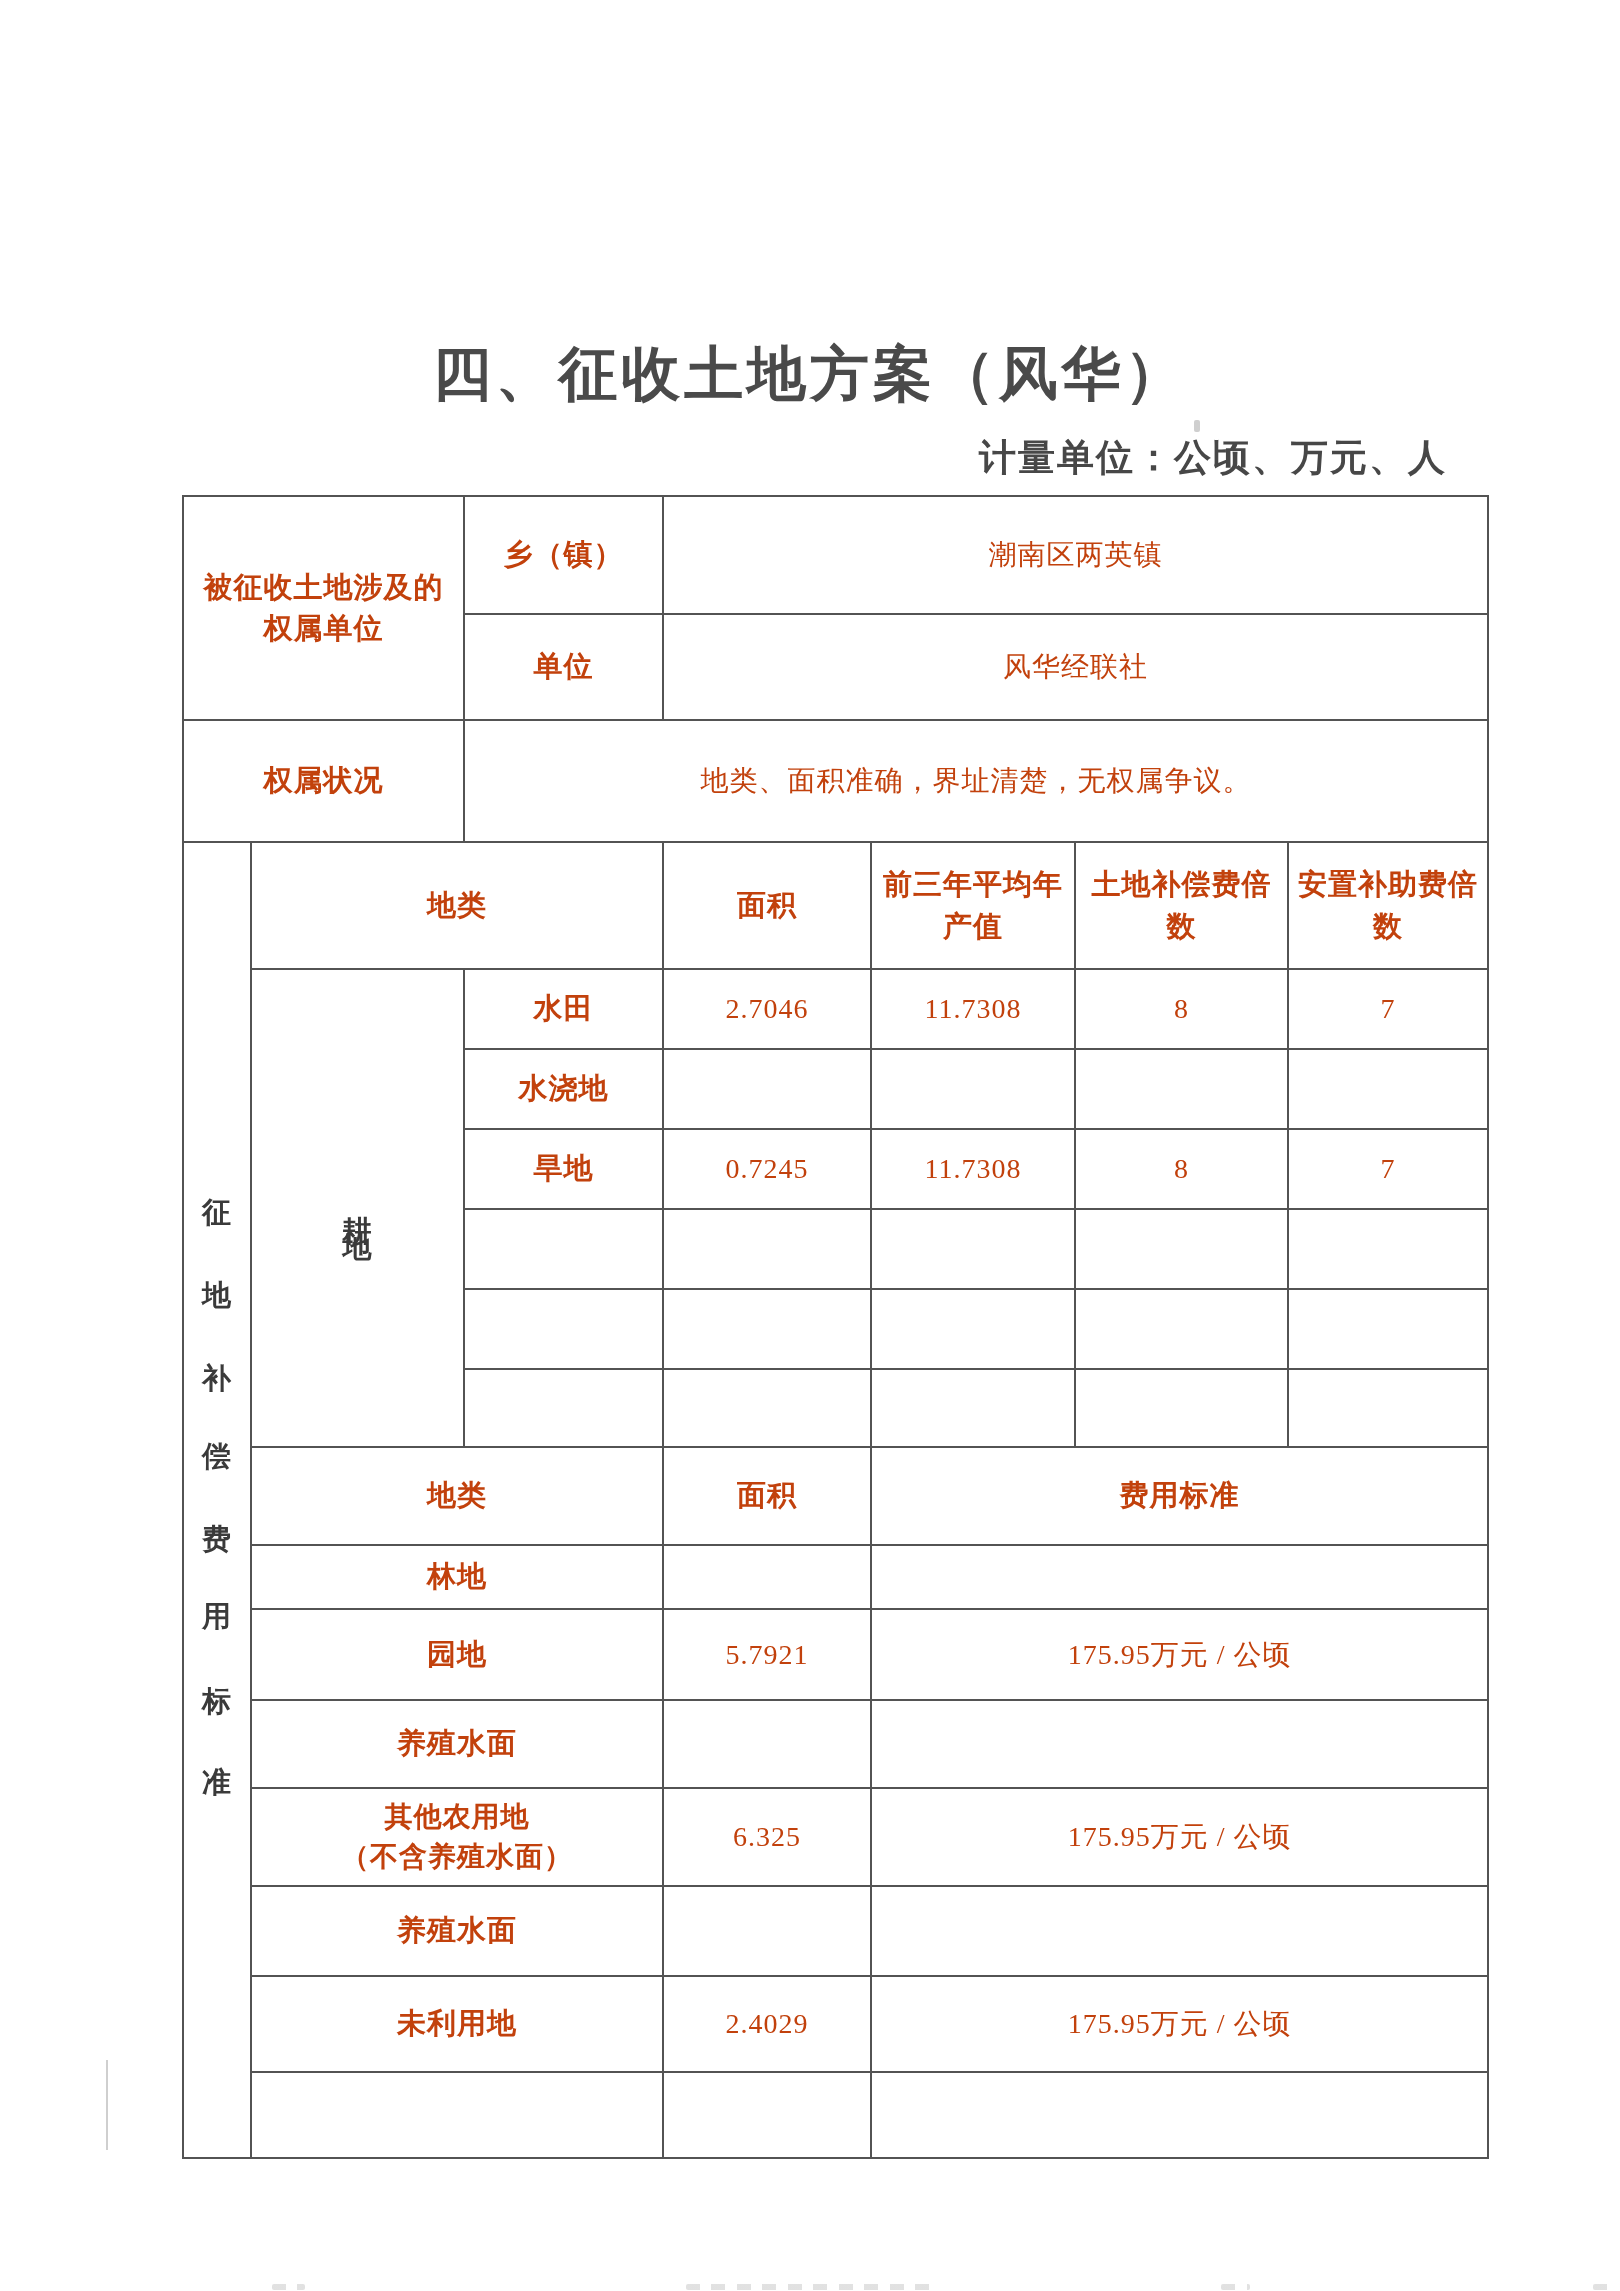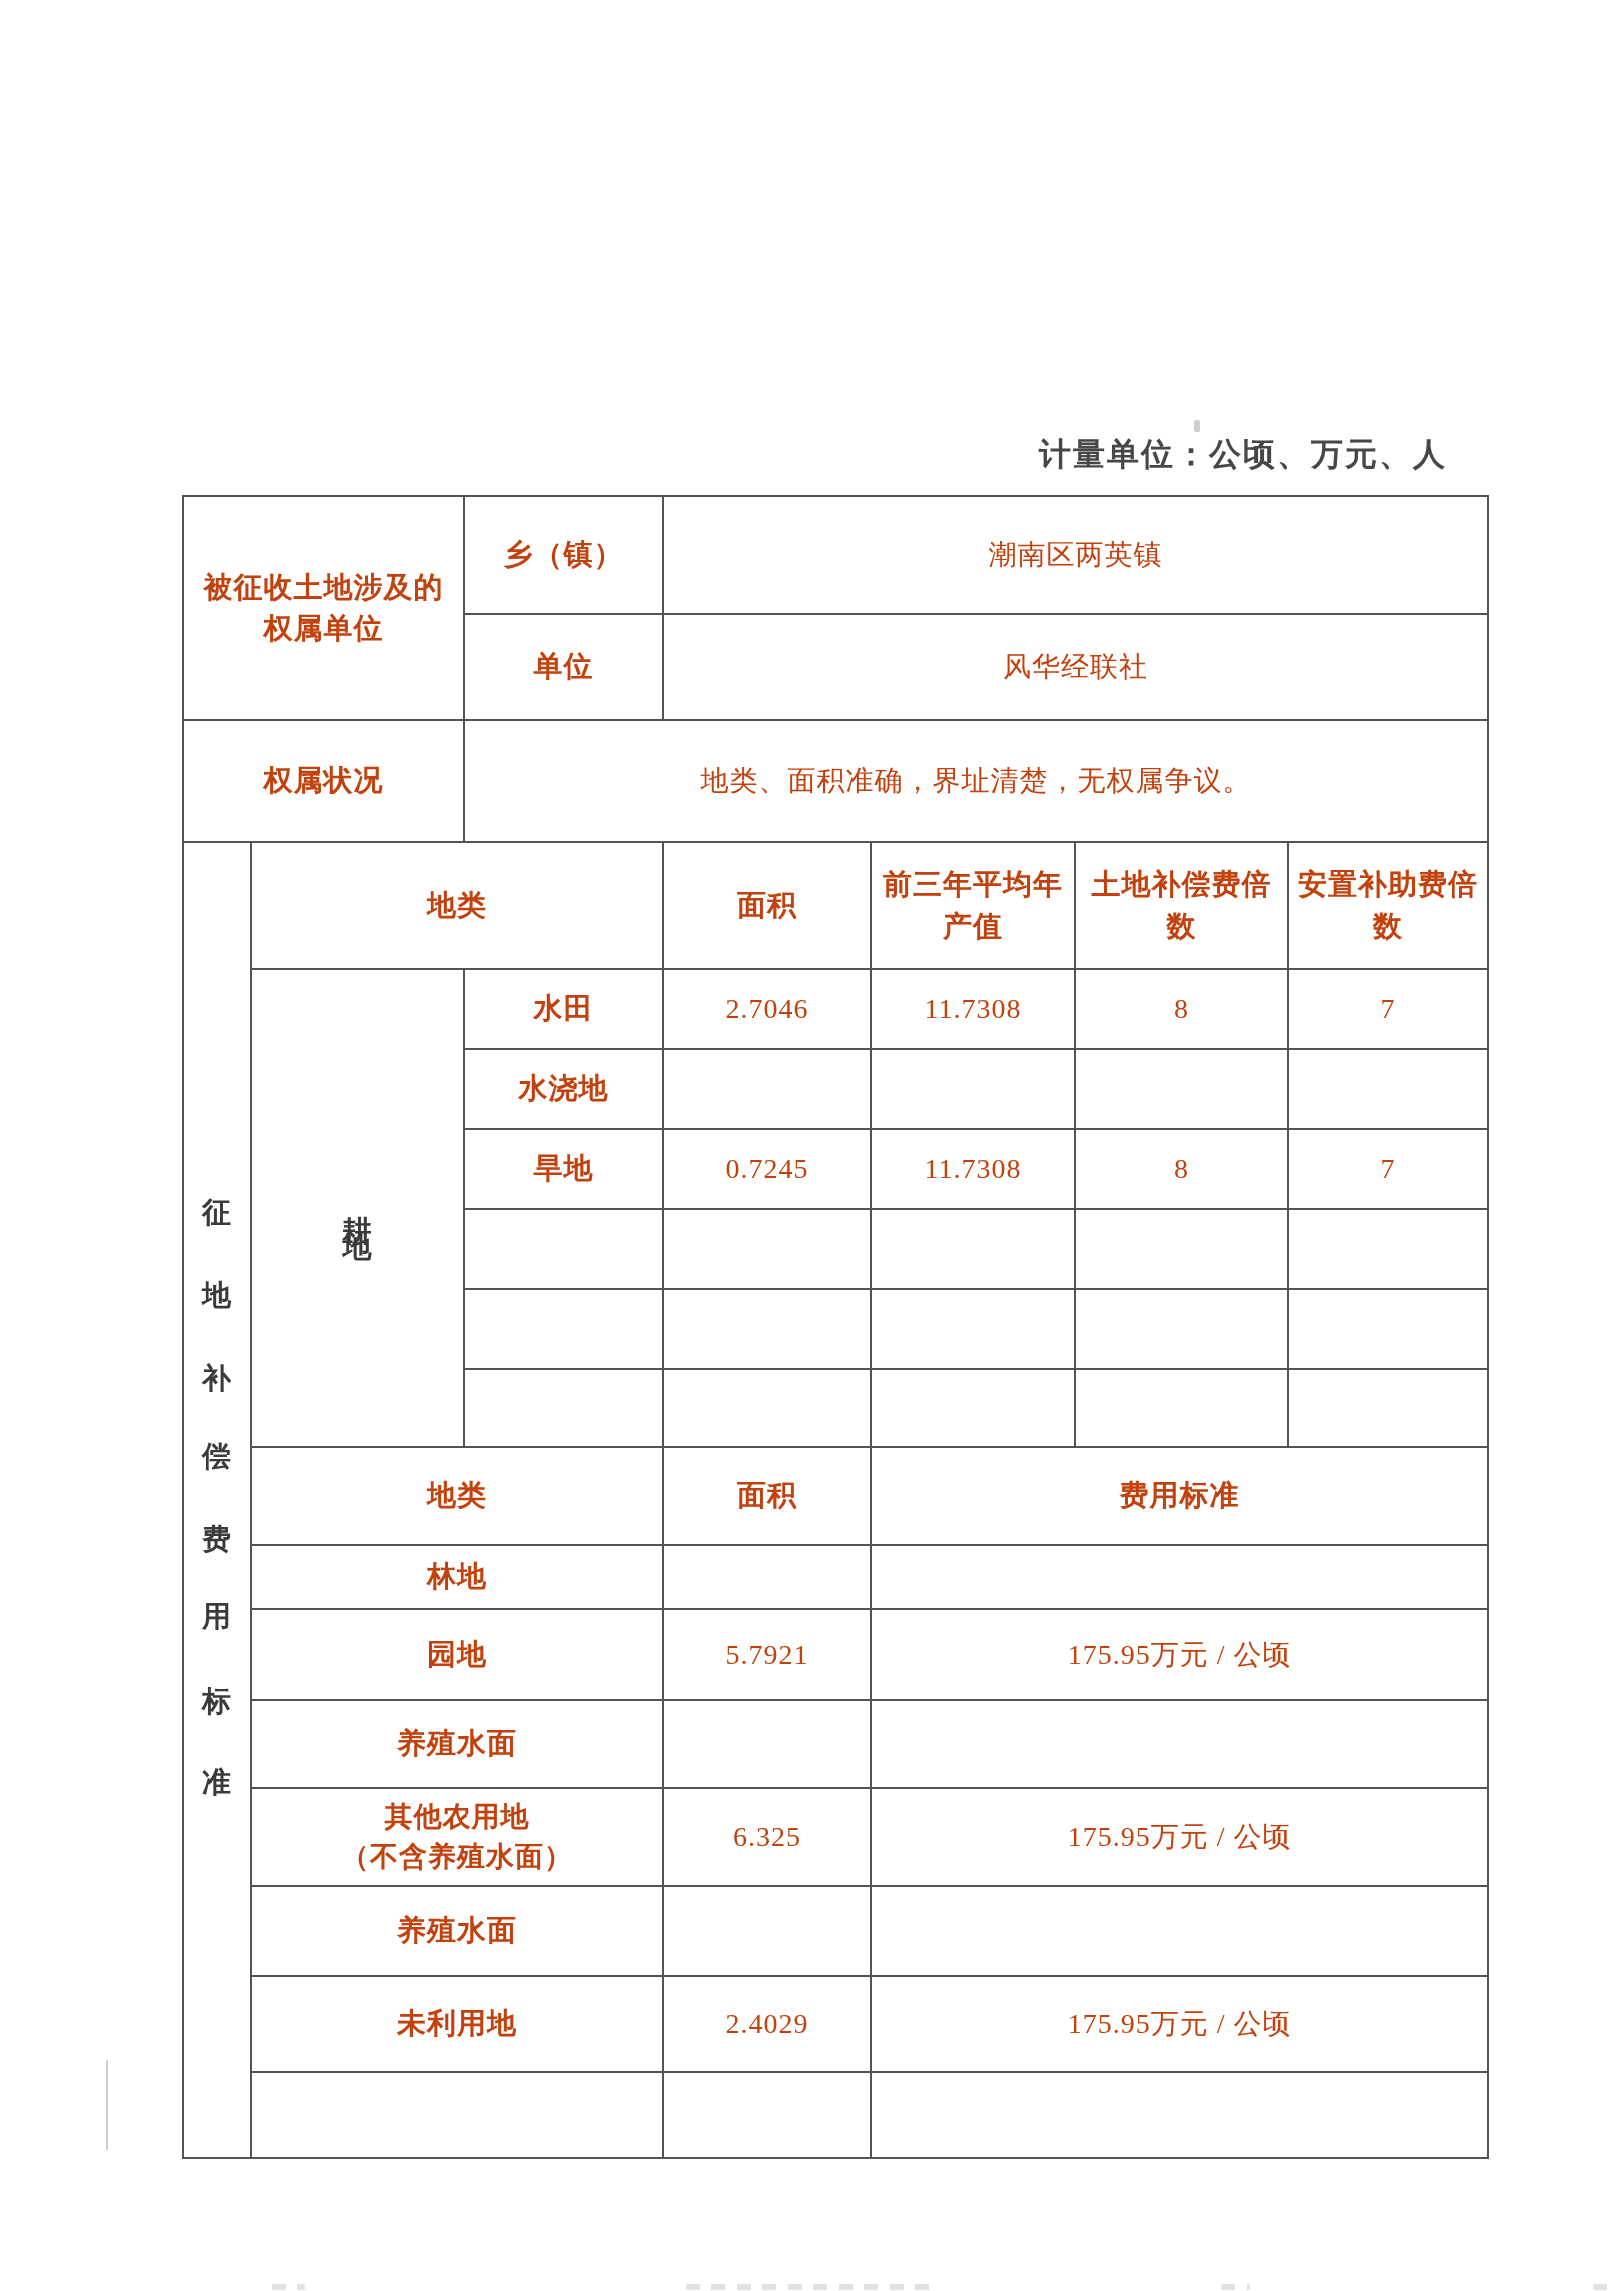--- a/index.html
+++ b/index.html
@@ -13,21 +13,21 @@
   }
   .doc-title{
     position:absolute;top:335px;left:0;width:100%;
     text-align:center;
     font-size:59px;font-weight:900;letter-spacing:3.9px;
     color:#4a4a4a;
     font-family:"Liberation Sans",sans-serif;
   }
   .unit-note{
     position:absolute;top:433px;right:173px;
-    font-size:32px;font-weight:700;letter-spacing:2px;
+    font-size:37px;font-weight:700;letter-spacing:2px;
     color:#474747;
     margin-left:12px;
   }
   table.form{
     position:absolute;left:182px;top:495px;
     width:1304px;
     border-collapse:collapse;
     table-layout:fixed;
   }
   table.form td{
@@ -83,20 +83,21 @@
   .edge-line{
     position:absolute;left:106px;top:2060px;width:2px;height:90px;
     background:#9f9f9f;opacity:.5;
   }
 </style>
 </head>
 <body>
 
 <div class="page">
 
+  <div class="doc-title">四、征收土地方案（风华）</div>
   <div class="unit-note">计量单位：公顷、万元、人</div>
 
   <table class="form">
     <colgroup>
       <col style="width:68px">
         <col style="width:213px">
         <col style="width:199px">
       <col style="width:208px">
         <col style="width:204px">
         <col style="width:213px">

